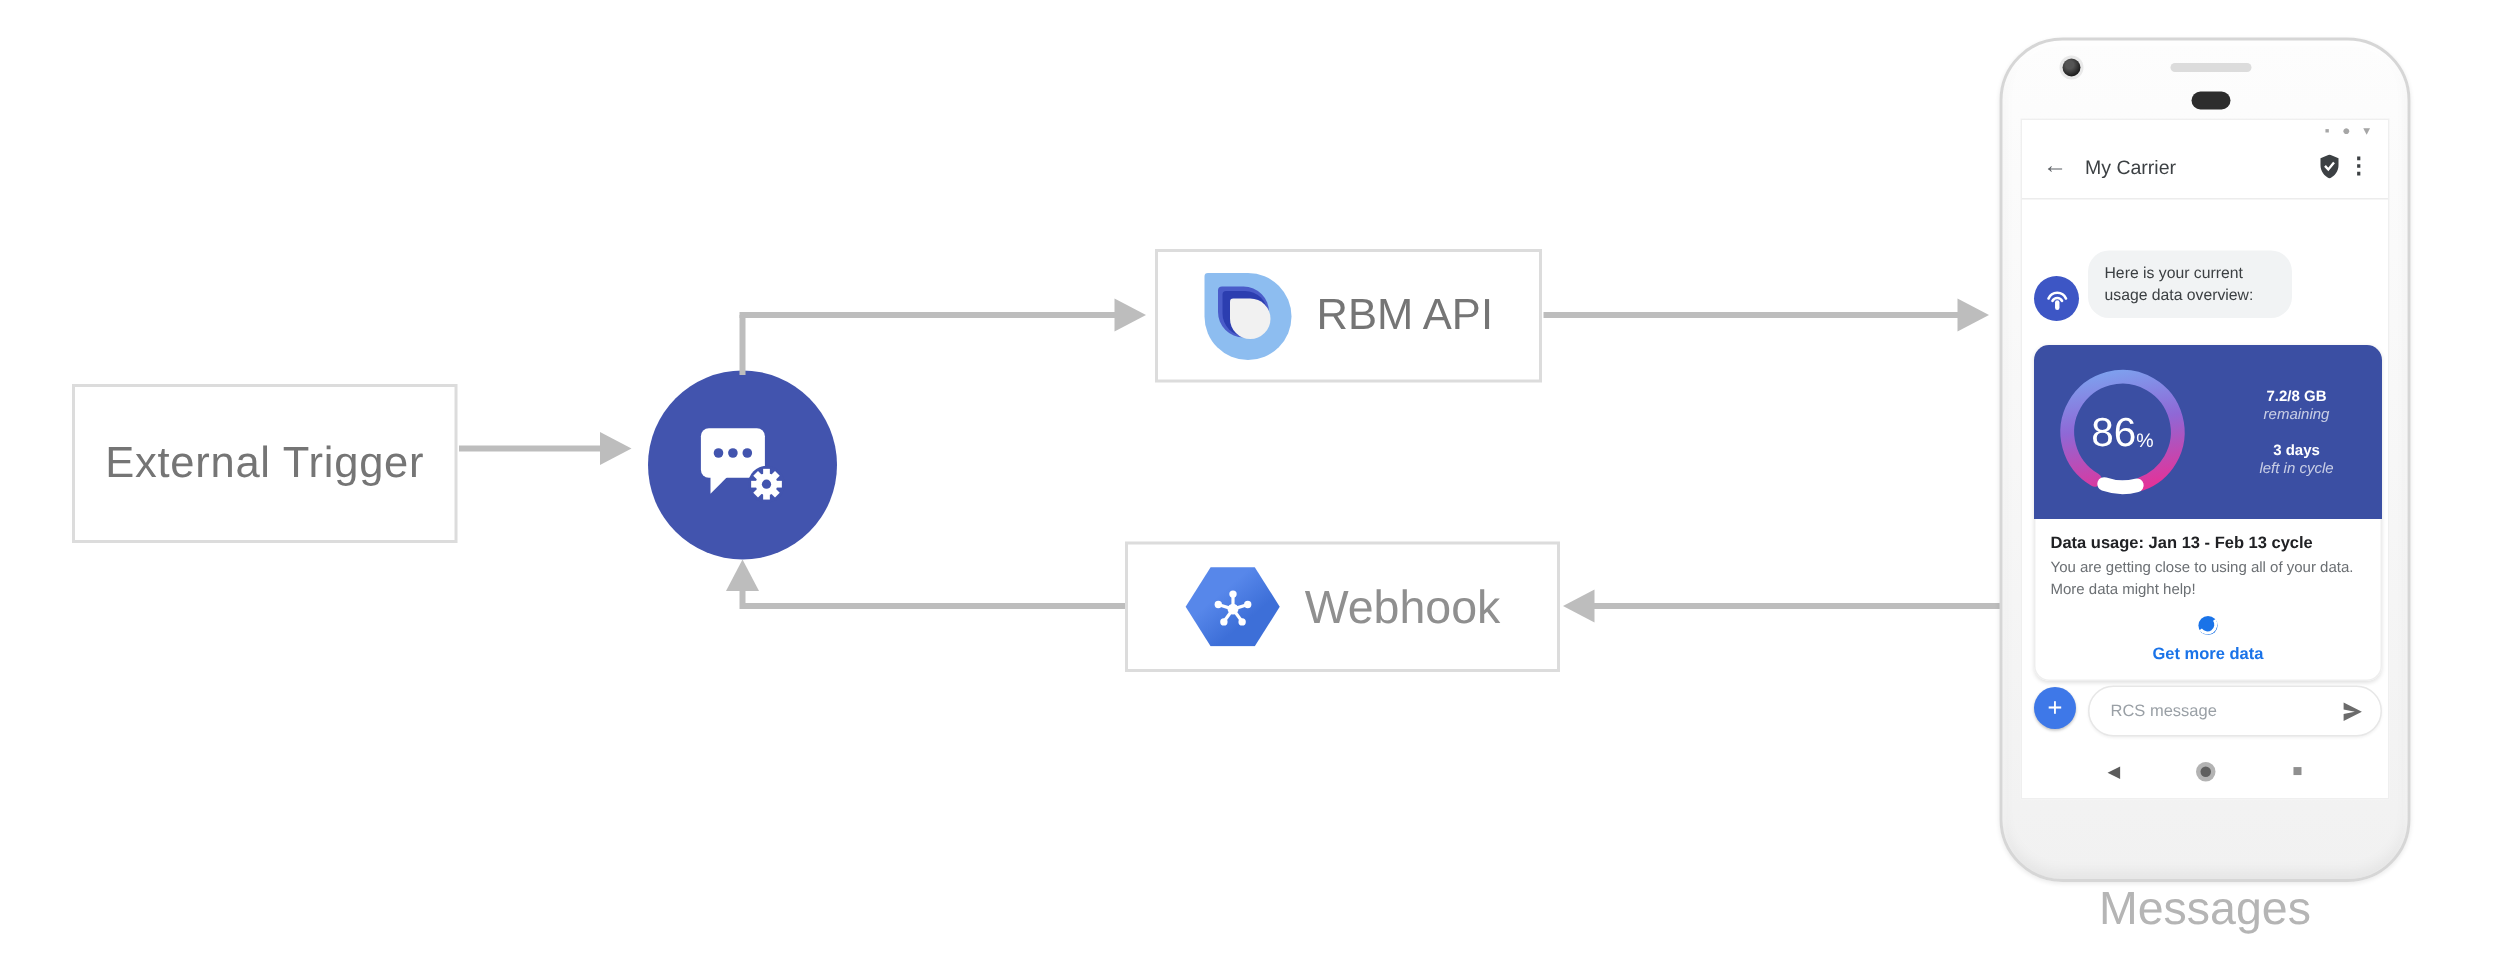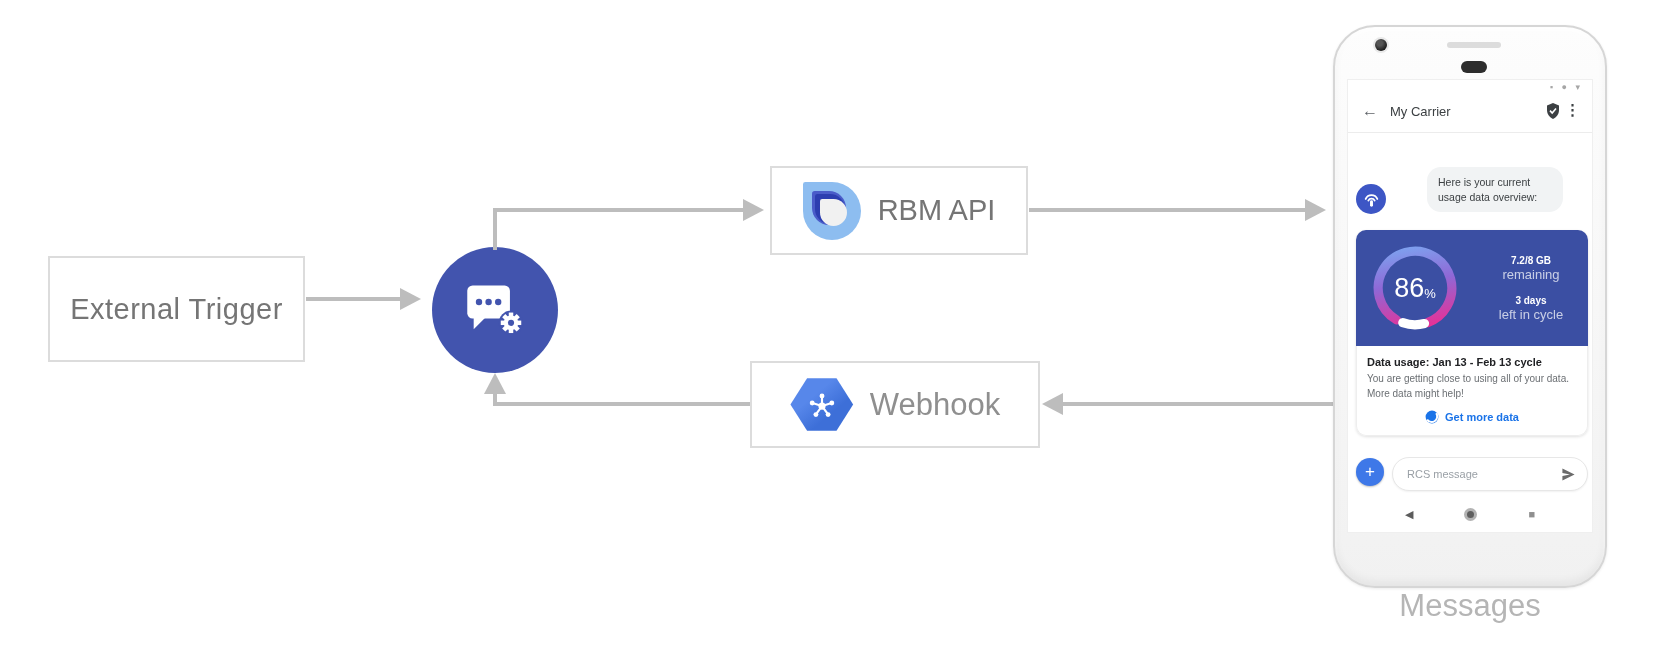--- a/index.html
+++ b/index.html
@@ -56,40 +56,40 @@
   .ph-header { position:absolute; top:14px; left:0; right:0; height:36px; }
   .back-glyph { position:absolute; left:14px; top:8px; font-size:16px; color:#5f6368; }
   .ph-title { position:absolute; left:42px; top:10px; font-size:13px; color:#3c4043; }
   .shield-wrap { position:absolute; right:32px; top:9px; }
   .menu-glyph { position:absolute; right:12px; top:7px; font-size:15px; color:#3c4043; font-weight:bold; }
   .header-divider { position:absolute; top:52px; left:0; right:0; height:1px; background:#ececec; }
 
   .avatar { position:absolute; left:8px; top:104px; width:30px; height:30px; border-radius:50%;
             background:#3d56c5; display:flex; align-items:center; justify-content:center; }
   .bubble { position:absolute; left:44px; top:87px; width:136px; background:#f1f3f4; border-radius:14px;
-            padding:8px 11px; font-size:10.5px; line-height:1.4; color:#3c4043;margin-left:35px; }
+            padding:8px 11px; font-size:10.5px; line-height:1.4; color:#3c4043; }
 
   .card { position:absolute; left:8px; top:150px; width:232px; border-radius:10px;
           box-shadow:0 1px 3px rgba(0,0,0,.12); }
   .card-top { position:relative; height:116px; background:#3b4fa3; border-radius:10px 10px 0 0; }
   .gauge-wrap { position:absolute; left:13px; top:12px; width:92px; height:92px; }
   .gauge-text { position:absolute; inset:0; display:flex; align-items:center; justify-content:center; color:#fff; }
   .gauge-text .pct { font-size:27px; font-weight:300; }
   .gauge-text .unit { font-size:13px; margin-top:11px; }
   .card-stats { position:absolute; right:4px; top:0; height:100%; width:106px;
                 display:flex; flex-direction:column; align-items:center; justify-content:center; color:#fff; text-align:center; }
   .stat-big { font-size:10px; font-weight:bold; }
-  .stat-small { font-size:13px; color:rgba(255,255,255,.72); margin-top:1px; }
+  .stat-small { font-size:10px; color:rgba(255,255,255,.72); margin-top:1px;font-style:italic; }
   .stat-gap { height:13px; }
   .card-bottom { background:#fff; border:1px solid #eee; border-top:none; border-radius:0 0 10px 10px;
                  padding:10px 10px 11px; }
   .usage-title { font-size:11px; font-weight:bold; color:#202124; }
   .usage-body { font-size:10px; color:#6b6f73; line-height:1.45; margin-top:4px; }
   .card-action { margin-top:9px; display:flex; align-items:center; justify-content:center; gap:6px;
-                 color:#1a73e8; font-size:11px; font-weight:bold; cursor:pointer; }
+                 color:#1a73e8; font-size:11px; font-weight:bold; cursor:pointer;flex-direction:column; }
 
   .plus-btn { position:absolute; left:8px; top:378px; width:28px; height:28px; border-radius:50%;
               background:#3e78e8; color:#fff; font-size:17px; display:flex; align-items:center; justify-content:center;
               box-shadow:0 1px 2px rgba(0,0,0,.25); }
   .compose { position:absolute; left:44px; top:377px; width:196px; height:34px; background:#fff;
              border:1.5px solid #e7e7e7; border-radius:17px; box-shadow:0 1px 2px rgba(0,0,0,.06); }
   .compose input { position:absolute; left:14px; top:0; width:140px; height:100%; border:none; outline:none;
                    font-size:11px; color:#3c4043; font-family:"Liberation Sans",sans-serif; background:transparent; }
   .compose input::placeholder { color:#9aa0a6; }
   .send-wrap { position:absolute; right:11px; top:9px; }

